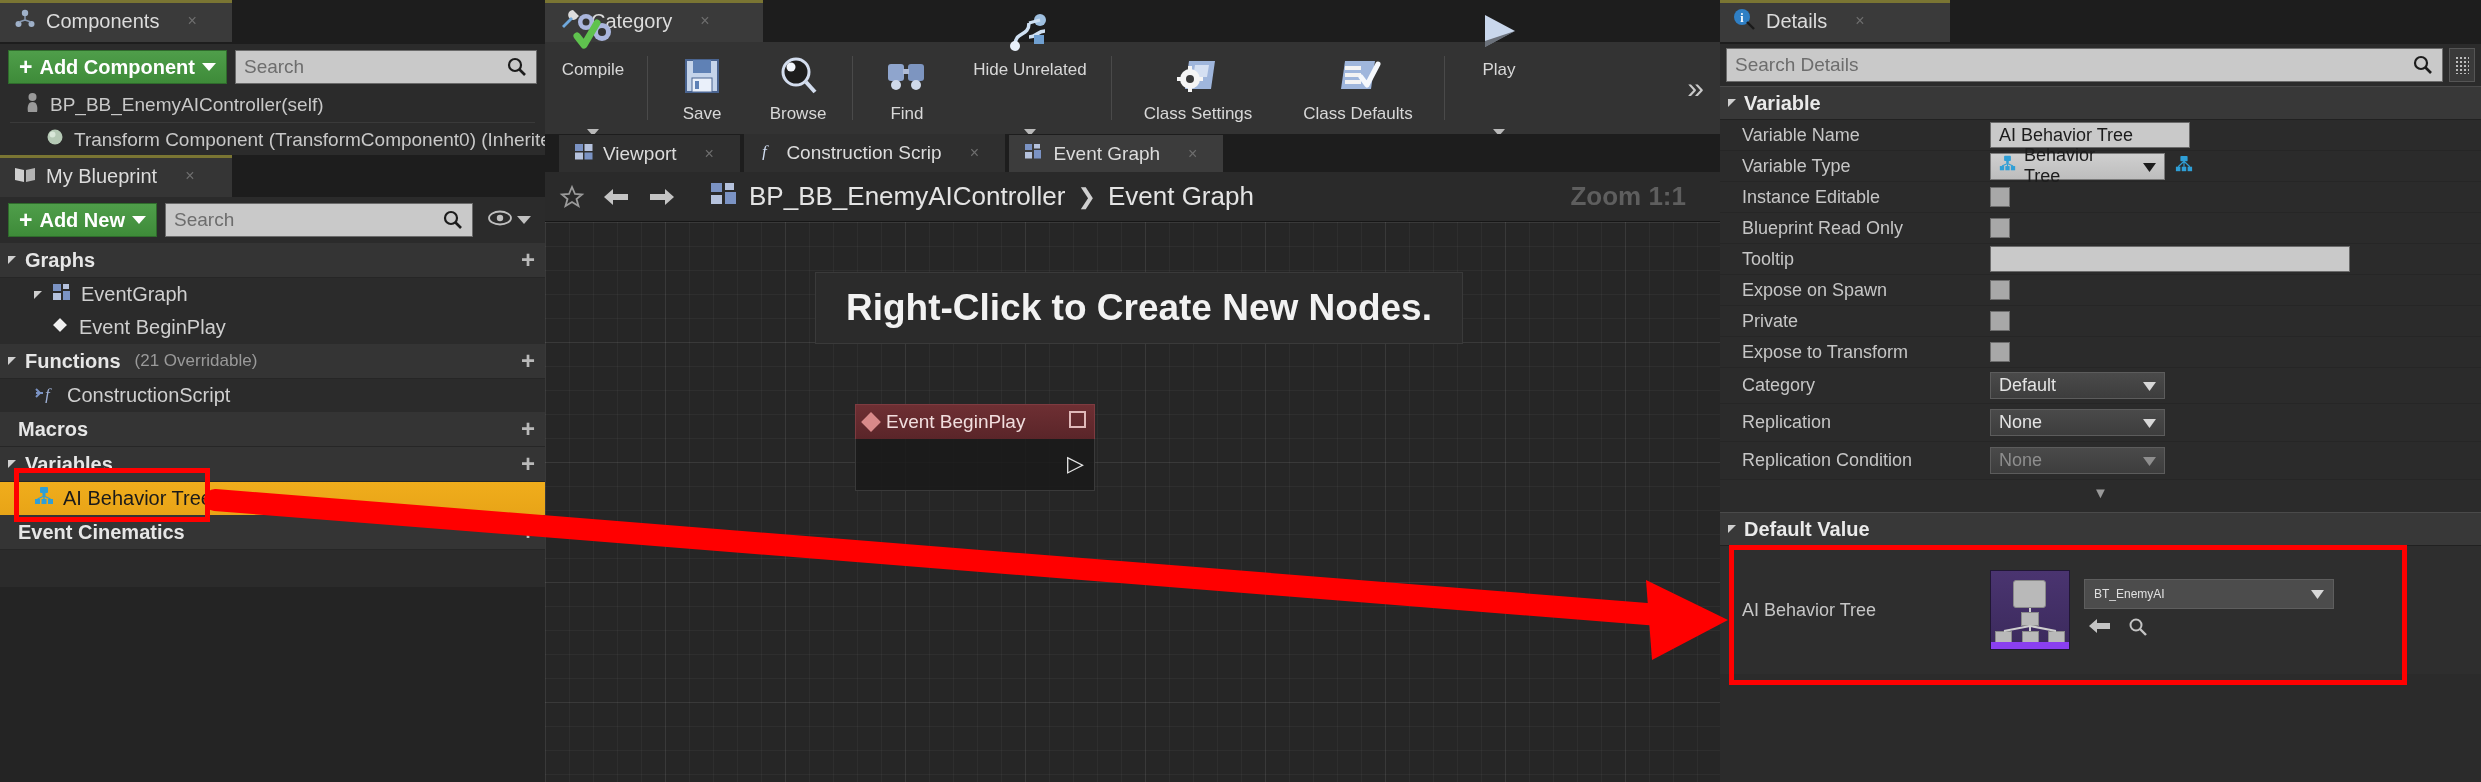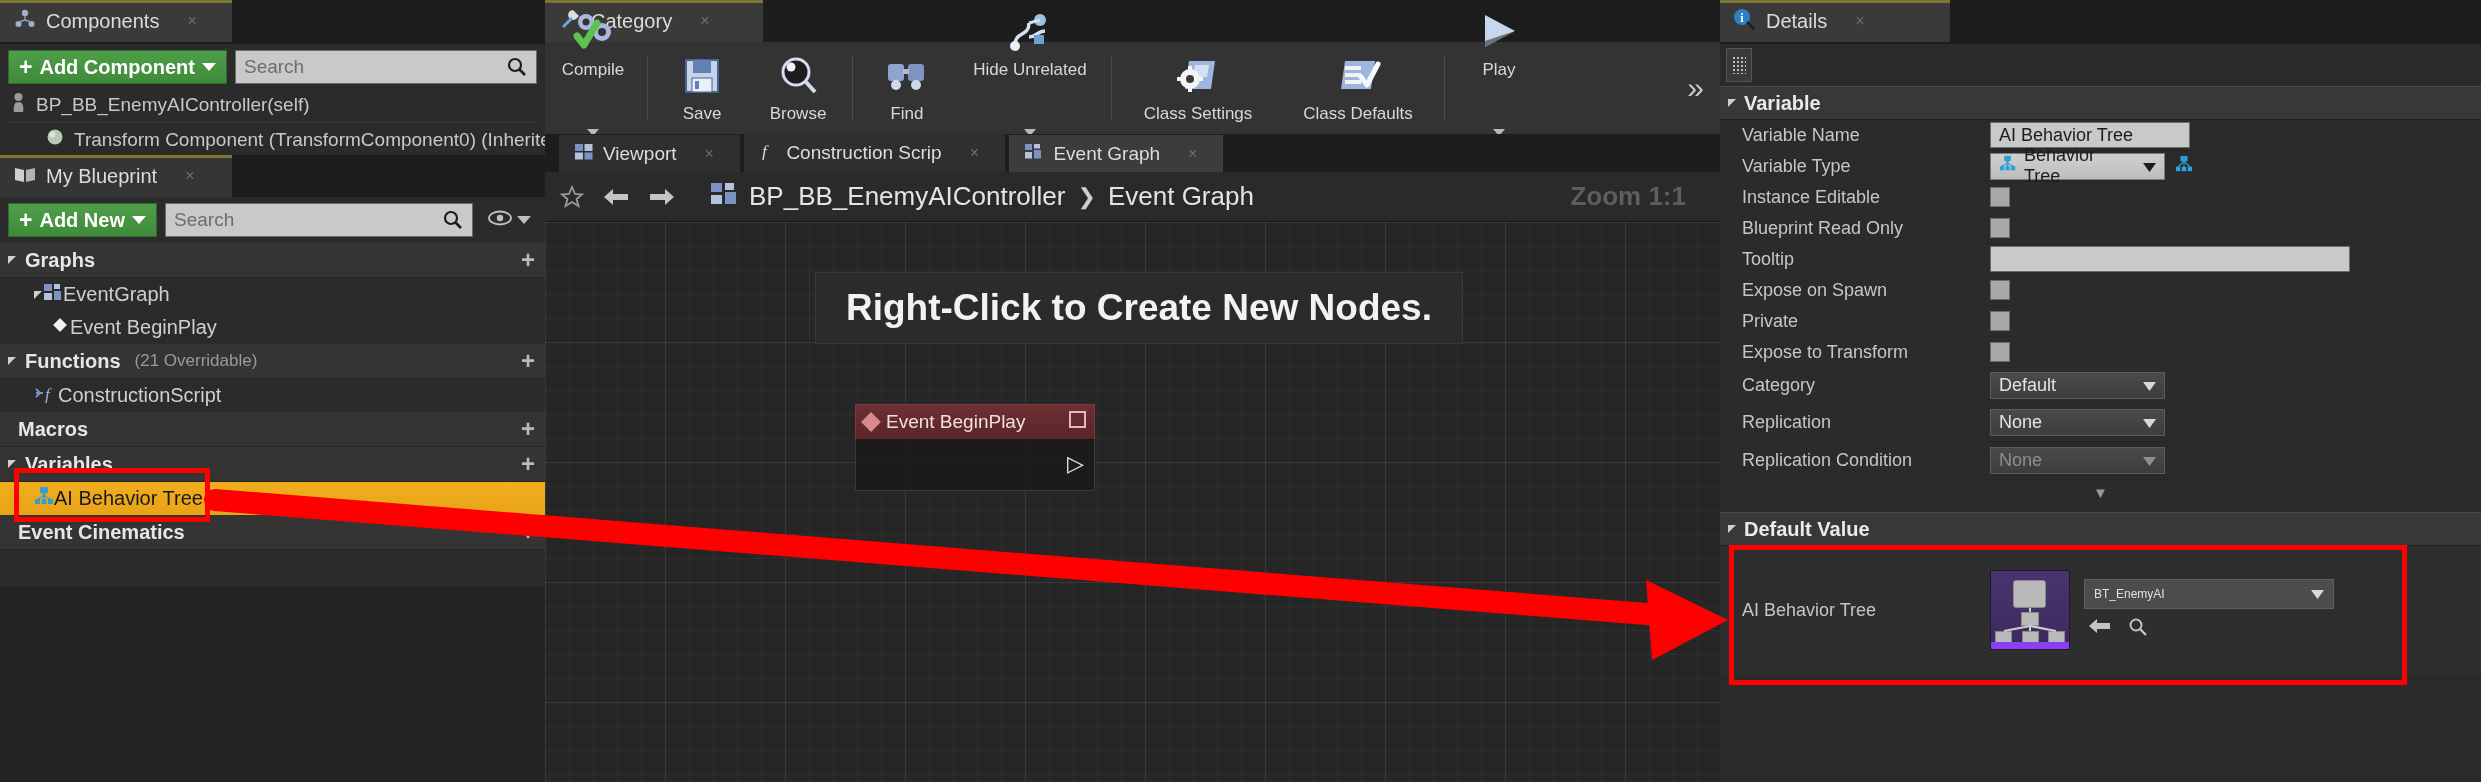--- a/index.html
+++ b/index.html
@@ -43,21 +43,21 @@
 
   
   #left { position:absolute; left:0; top:0; width:545px; height:782px; background:#242424; }
 
   #components-tab { position:absolute; left:0; top:0; width:545px; height:44px; background:#1d1d1d; }
   #components-tab .tab { background:#3a3a3a; width:232px; padding-left:14px; }
 
   #comp-body { position:absolute; left:0; top:44px; width:545px; height:116px; background:#2b2b2b; }
   #comp-toolrow { display:flex; align-items:center; gap:8px; padding:6px 8px; }
   #comp-search { flex:1; }
-  .tree-row { display:flex; align-items:center; gap:9px; color:#c8c8c8; font-size:19px; height:30px; padding-left:10px; }
+  .tree-row { display:flex; align-items:center; gap:9px; color:#c8c8c8; font-size:19px; height:30px; padding-left:24px; }
   .tree-row.indent { padding-left:46px; }
   .divider-h { height:1px; background:#3a3a3a; margin:2px 10px; }
 
   #myblueprint-tabstrip { position:absolute; left:0; top:155px; width:545px; height:42px; background:#1d1d1d; }
   #myblueprint-tabstrip .tab { width:232px; padding-left:14px; background:#353535; }
 
   #mb-body { position:absolute; left:0; top:197px; width:545px; height:390px; background:#2b2b2b; }
   #mb-toolrow { display:flex; align-items:center; gap:8px; padding:6px 8px; }
   #mb-search { flex:1; }
   .eye-btn { display:flex; align-items:center; gap:4px; color:#c0c0c0; padding:0 6px; }
@@ -65,21 +65,21 @@
   .sect-header {
     display:flex; align-items:center; height:35px; background:#343434;
     color:#e6e6e6; font-size:20px; font-weight:bold; padding-left:8px; gap:7px;
     border-bottom:1px solid #262626; position:relative;
   }
   .sect-header .sub { font-weight:normal; font-size:17px; color:#9a9a9a; margin-left:7px; }
   .sect-header .plusbox {
     position:absolute; right:10px; color:#b9b9b9; font-size:24px; line-height:1; font-weight:bold;
   }
   .tri-open { width:0;height:0;border-top:8px solid #cfcfcf;border-right:8px solid transparent; margin-right:2px; }
-  .item-row { display:flex; align-items:center; height:33px; color:#cfcfcf; font-size:20px; padding-left:14px; }
+  .item-row { display:flex; align-items:center; gap:9px; height:33px; color:#cfcfcf; font-size:20px; padding-left:14px; }
   .item-row.l2 { padding-left:34px; }
   .item-row.l3 { padding-left:50px; }
   .item-row.selected { background:linear-gradient(#f0ad1c,#e8a417); color:#1a1a1a; font-weight:normal; }
 
   
   #center { position:absolute; left:545px; top:0; width:1175px; height:782px; background:#1f1f1f; }
 
   #toolbar-tabstrip { position:absolute; left:0; top:0; width:1175px; height:42px; background:#1d1d1d; }
   #toolbar-tabstrip .tab { width:218px; background:#3a3a3a; padding-left:14px; }
 
@@ -582,20 +582,29 @@
               <text x="10" y="15" font-size="12" fill="#fff" text-anchor="middle" font-family="serif" font-weight="bold">i</text>
               <line x1="15" y1="15" x2="22" y2="22" stroke="#1a1a1a" stroke-width="2.4"></line>
             </svg>
         </span>
         <span>Details</span>
         <span class="tabclose">×</span>
       </div>
     </div>
 
     <div id="details-searchrow">
+      <div class="searchbar" id="details-search">
+        <span>Search Details</span>
+        <span class="mag">
+          <svg width="22" height="22" viewBox="0 0 22 22">
+              <circle cx="9" cy="9" r="6" stroke="#1c1c1c" stroke-width="2.2" fill="none"></circle>
+              <line x1="13.5" y1="13.5" x2="19" y2="19" stroke="#1c1c1c" stroke-width="2.6"></line>
+            </svg>
+        </span>
+      </div>
       <div class="gridbtn">
           <span class="griddots"></span>
         </div>
     </div>
 
     <div style="position:absolute; left:0; top:86px; width:761px;">
       <div class="cat-header">
         <span class="tri-open"></span>
         <span>Variable</span>
       </div>

